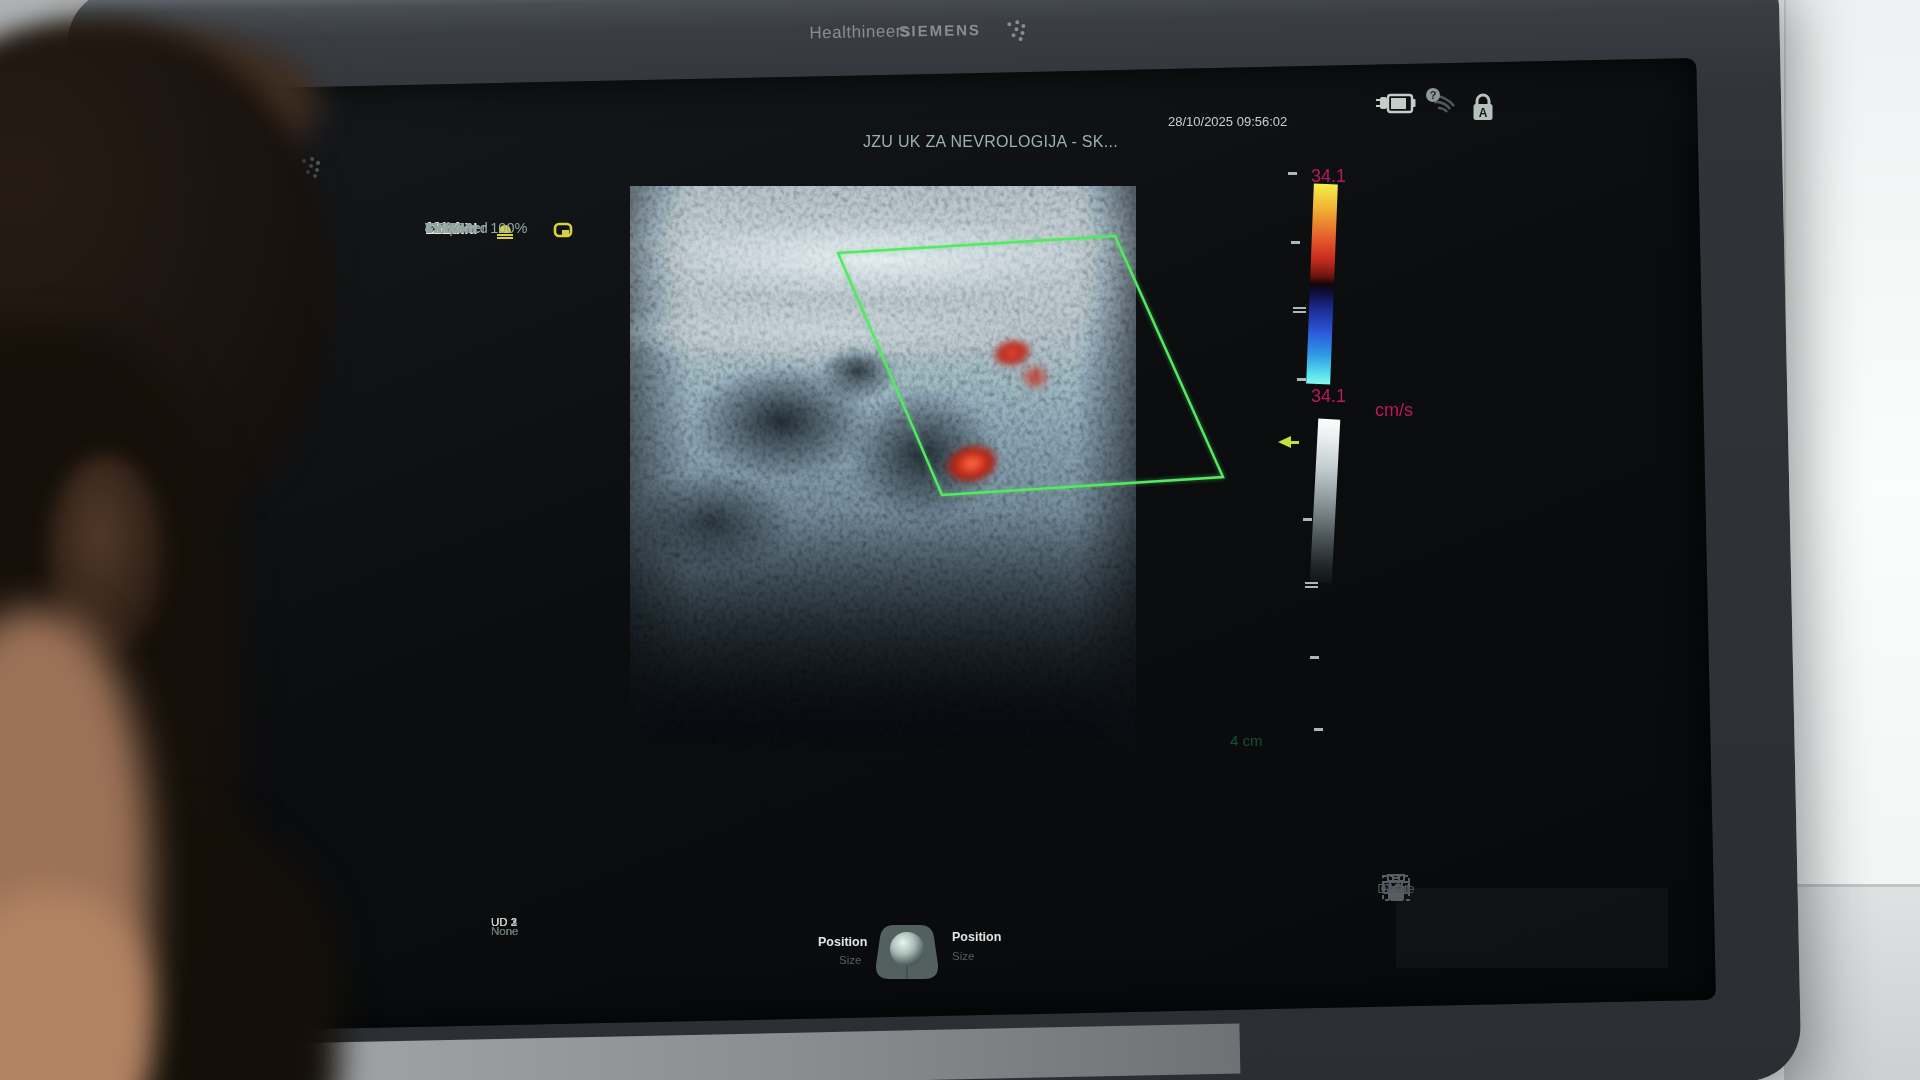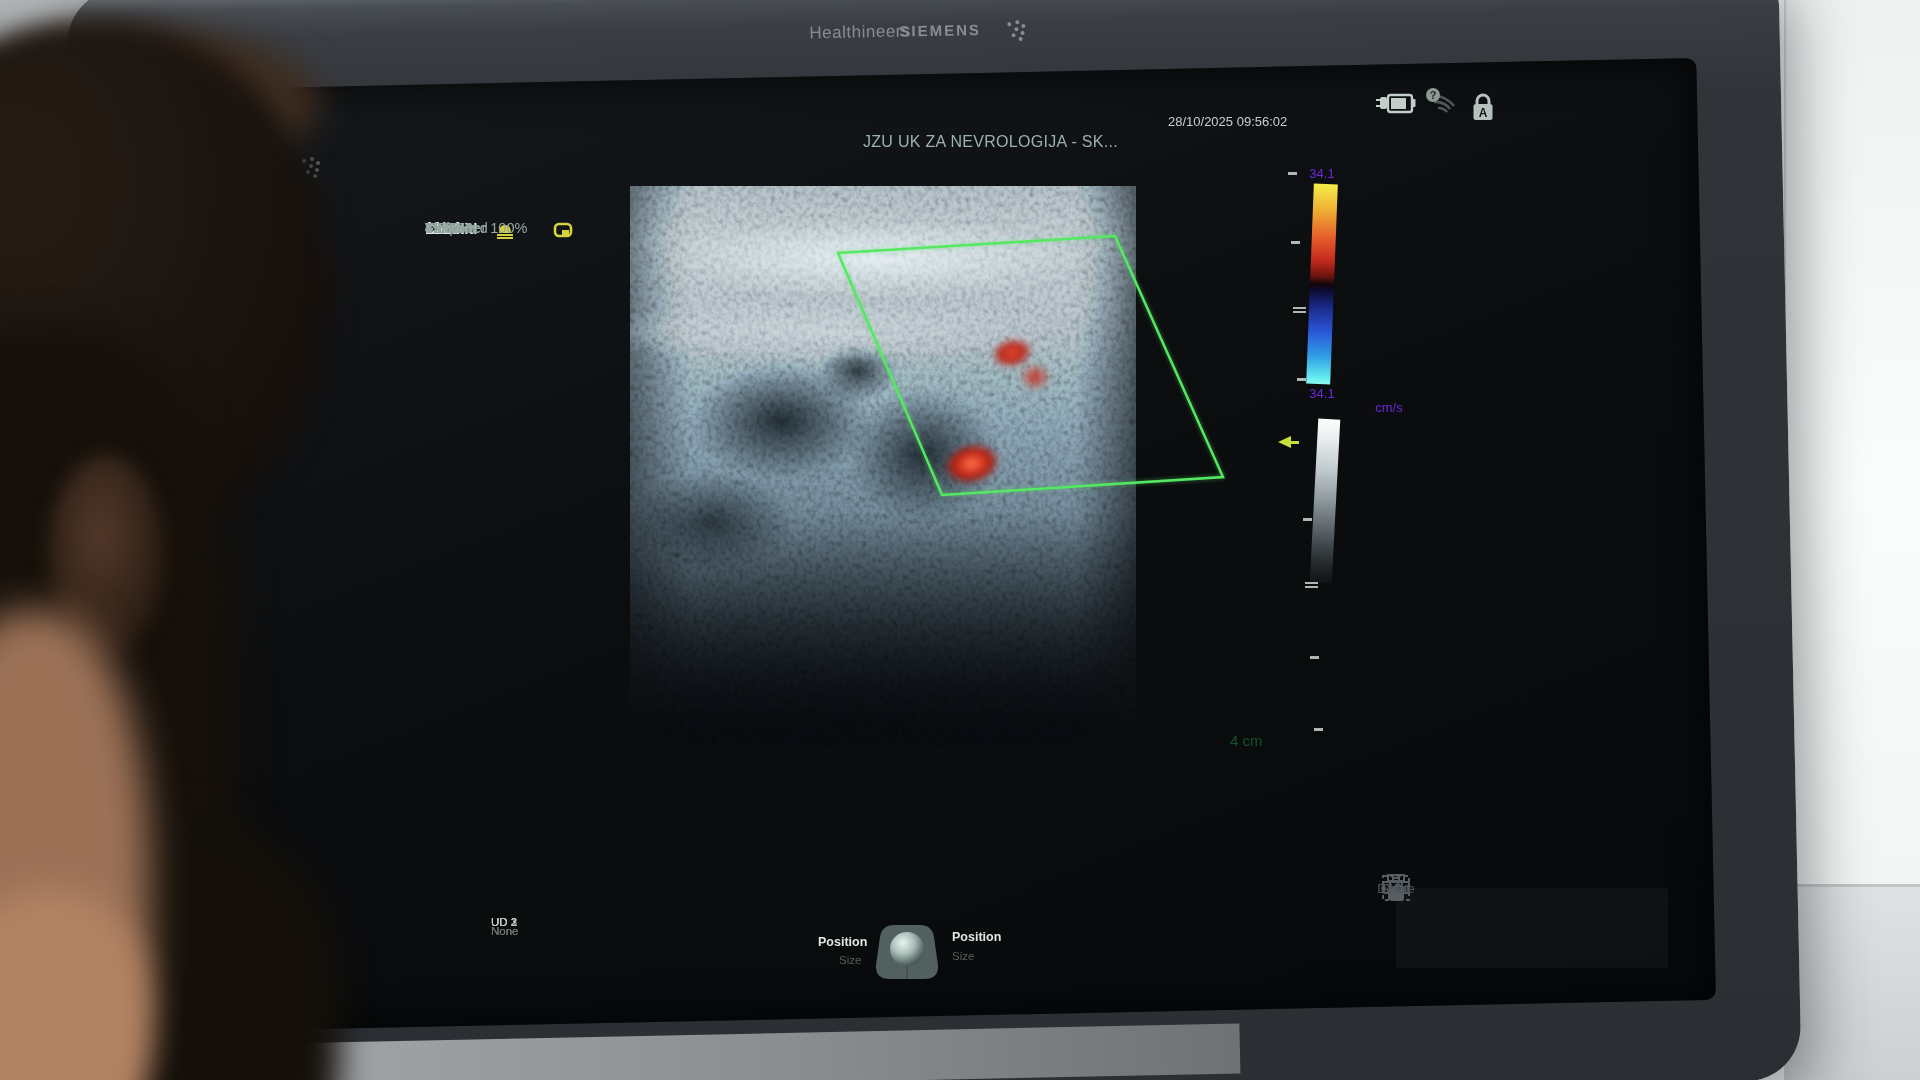--- a/index.html
+++ b/index.html
@@ -76,21 +76,21 @@
   .blob1a{left:362px;top:152px;width:46px;height:36px;transform:rotate(-12deg);
     background:radial-gradient(closest-side at 45% 40%, #e8503a, #b52418 60%, rgba(120,10,8,0) 100%);}
   .blob1b{left:388px;top:176px;width:34px;height:30px;
     background:radial-gradient(closest-side at 50% 50%, #c8301e, rgba(120,10,8,0) 95%);}
   .blob2{left:314px;top:256px;width:74px;height:44px;transform:rotate(-12deg);
     background:radial-gradient(closest-side at 38% 45%, #ff7a52 0%, #e04328 35%, #a81d12 70%, rgba(100,8,6,0) 100%);}
 
   .roi-svg{left:0;top:0;pointer-events:none;}
 
   
-  .cb-label{width:48px;text-align:center;font-size:13px;color:#6d28d9;}
+  .cb-label{width:48px;text-align:right;font-size:18px;color:#be185d;}
   .cb-top{left:1170px;top:88px;}
   .cb-bot{left:1170px;top:308px;}
   .cb-unit{left:1237px;top:322px;}
   .cb-velocity{left:1182px;top:106px;width:24px;height:200px;transform:rotate(2.2deg);
     background:linear-gradient(180deg,#f6ee4a 0%,#f0b433 12%,#e4572b 28%,#c52a1d 38%,#6e140f 46%,#140607 50%,#0c0a30 53%,#1b2a8c 62%,#2b57d8 74%,#2e9ee4 86%,#66ecf0 97%,#8ef7ee 100%);}
   .cb-gray{left:1186px;top:341px;width:22px;height:164px;transform:rotate(3deg);
     background:linear-gradient(180deg,#fdfefe 0%,#e8edee 12%,#c3ccd0 30%,#8c979c 50%,#525b60 70%,#24292c 88%,#101315 100%);}
   .tick{width:9px;height:2.5px;background:#aeb8b4;}
   .tick.wide{width:13px;height:6px;background:linear-gradient(180deg,#aeb8b4 0 2px,rgba(0,0,0,0) 2px 3.5px,#aeb8b4 3.5px 6px);}
   .focus-arrow{left:1150px;top:358px;width:0;height:0;

